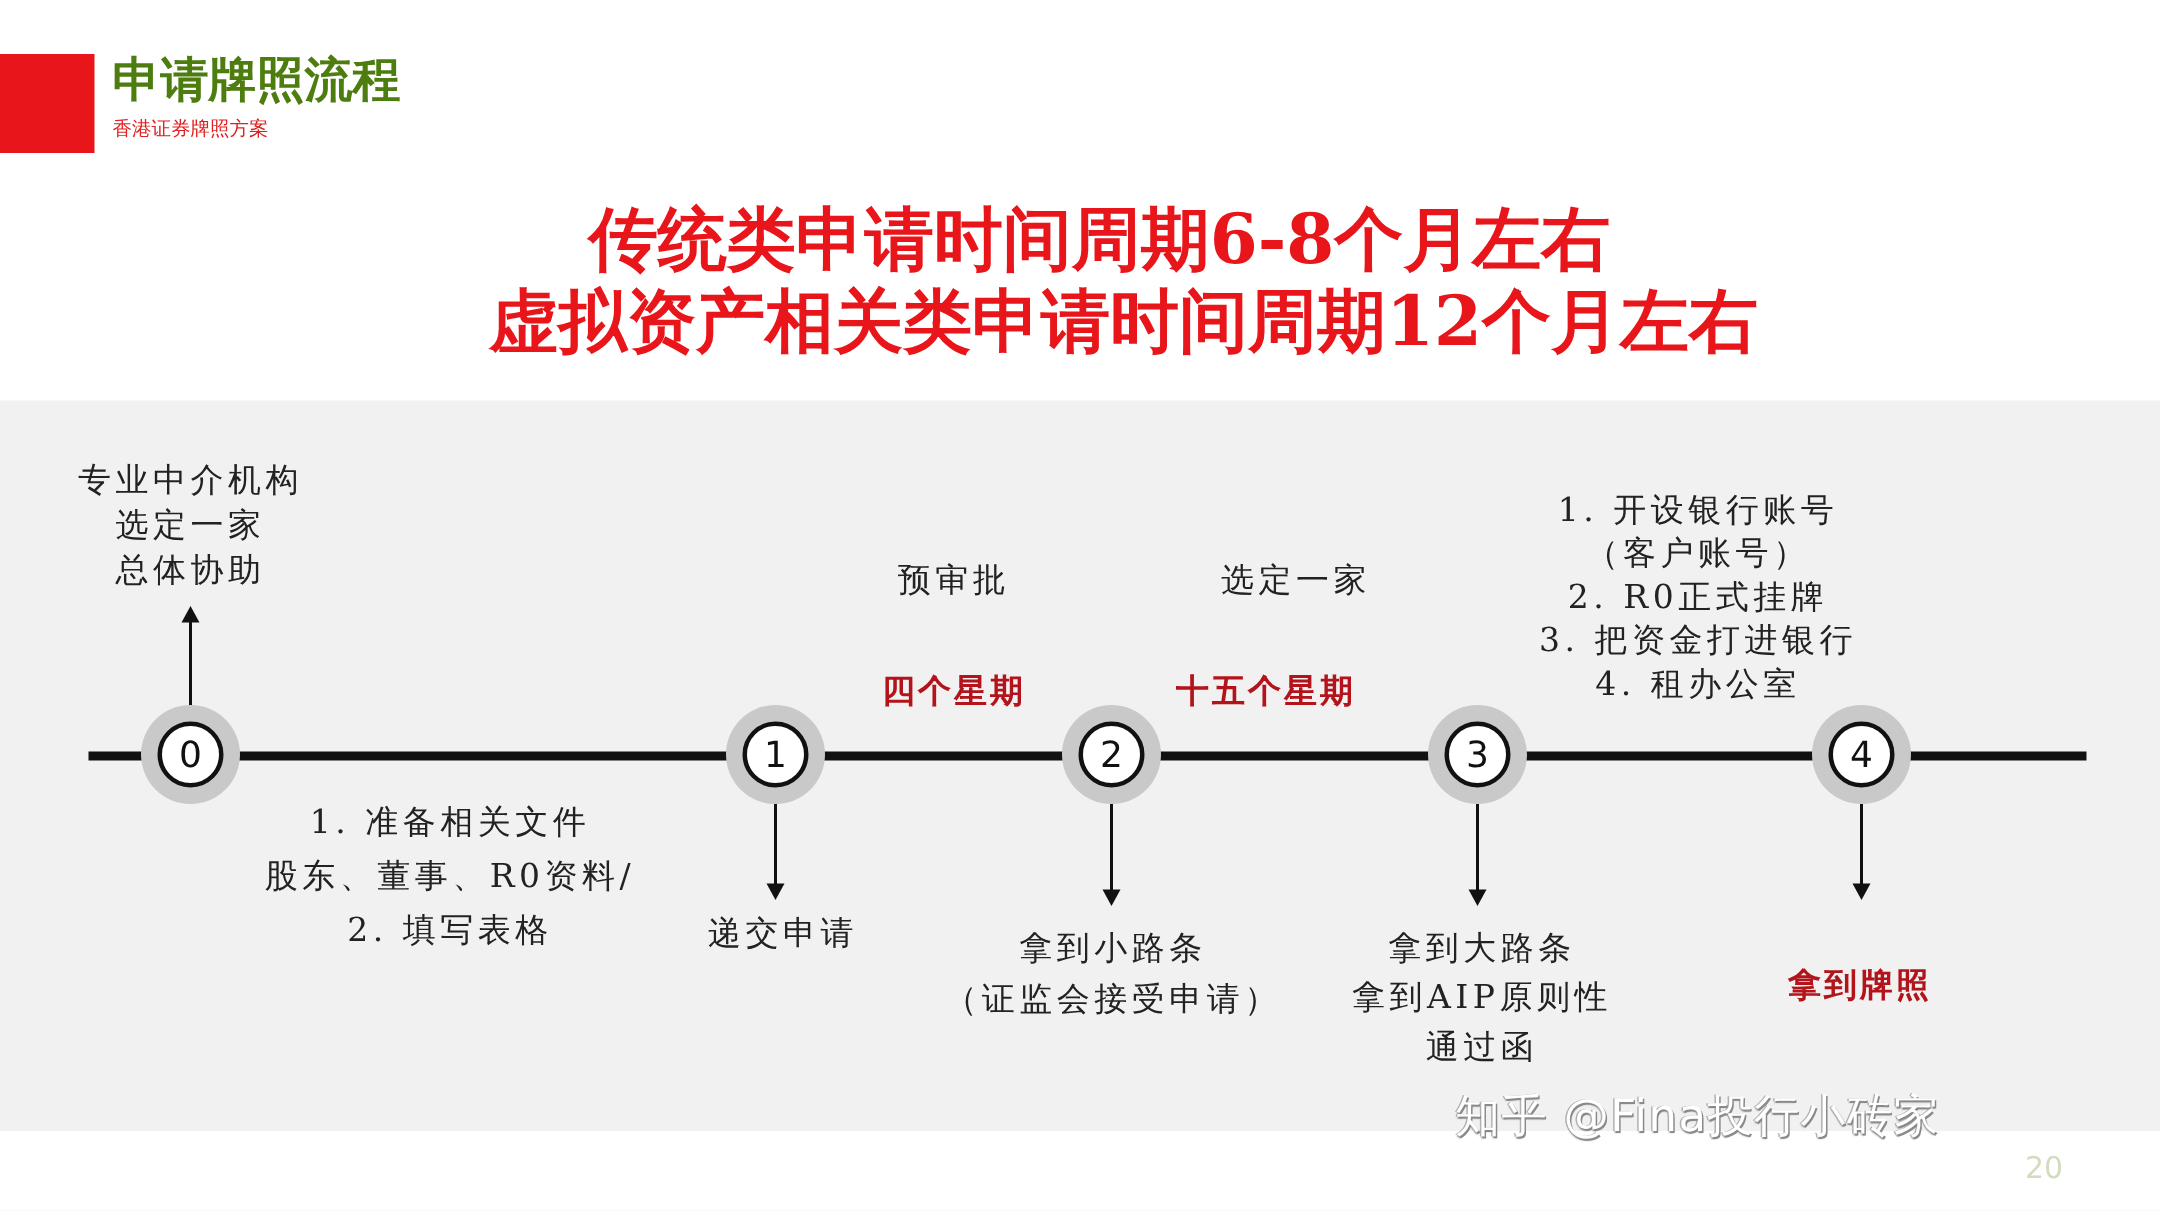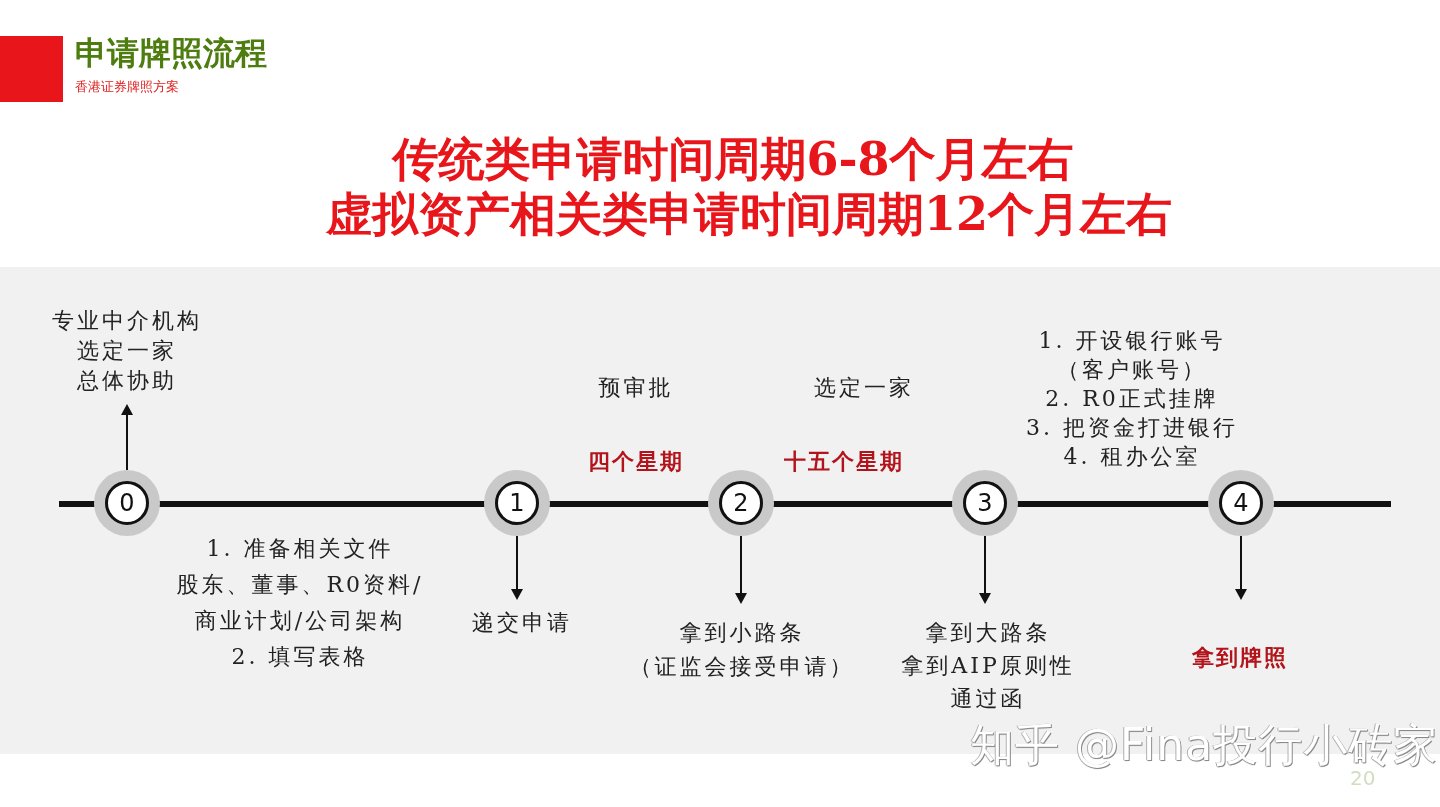--- a/index.html
+++ b/index.html
@@ -44,21 +44,21 @@
     width:0; height:0; border-left:6px solid transparent; border-right:6px solid transparent;
     border-bottom:11px solid #111;
   }
   .lbl {
     text-align:center; color:#222222; font-size:22px; line-height:30px;
     letter-spacing:3px; white-space:nowrap;
   }
   .lbl-red { color:#b3141b; font-weight:bold; letter-spacing:2px; }
   .watermark {
     left:970px; top:722px; font-family:"DejaVu Sans","Liberation Sans",sans-serif;
-    font-size:44px; color:#ffffff; line-height:46px;
+    font-size:30px; color:#ffffff; line-height:46px;
     text-shadow: 1px 1px 0 #8a8a8a, -1px 0 0 #b0b0b0, 0 1px 1px #9a9a9a;
     letter-spacing:1px;
   }
   .page-num {
     left:1350px; top:766px; font-family:"DejaVu Sans","Liberation Sans",sans-serif;
     font-size:20px; color:#d3dcc0; line-height:24px;
   }
 </style>
 </head>
 <body>
@@ -121,21 +121,20 @@
   <div>1. 开设银行账号</div>
   <div>（客户账号）</div>
   <div>2. R0正式挂牌</div>
   <div>3. 把资金打进银行</div>
   <div>4. 租办公室</div>
 </div>
 
 <div class="abs lbl" style="left:140px; width:320px; top:531px; line-height:36px;">
   <div>1. 准备相关文件</div>
   <div>股东、董事、R0资料/</div>
-  <div>商业计划/公司架构</div>
   <div>2. 填写表格</div>
 </div>
 
 <div class="abs lbl" style="left:422px; width:200px; top:608px;">
   <div>递交申请</div>
 </div>
 
 <div class="abs lbl" style="left:612px; width:260px; top:616px; line-height:34px;">
   <div>拿到小路条</div>
   <div>（证监会接受申请）</div>

